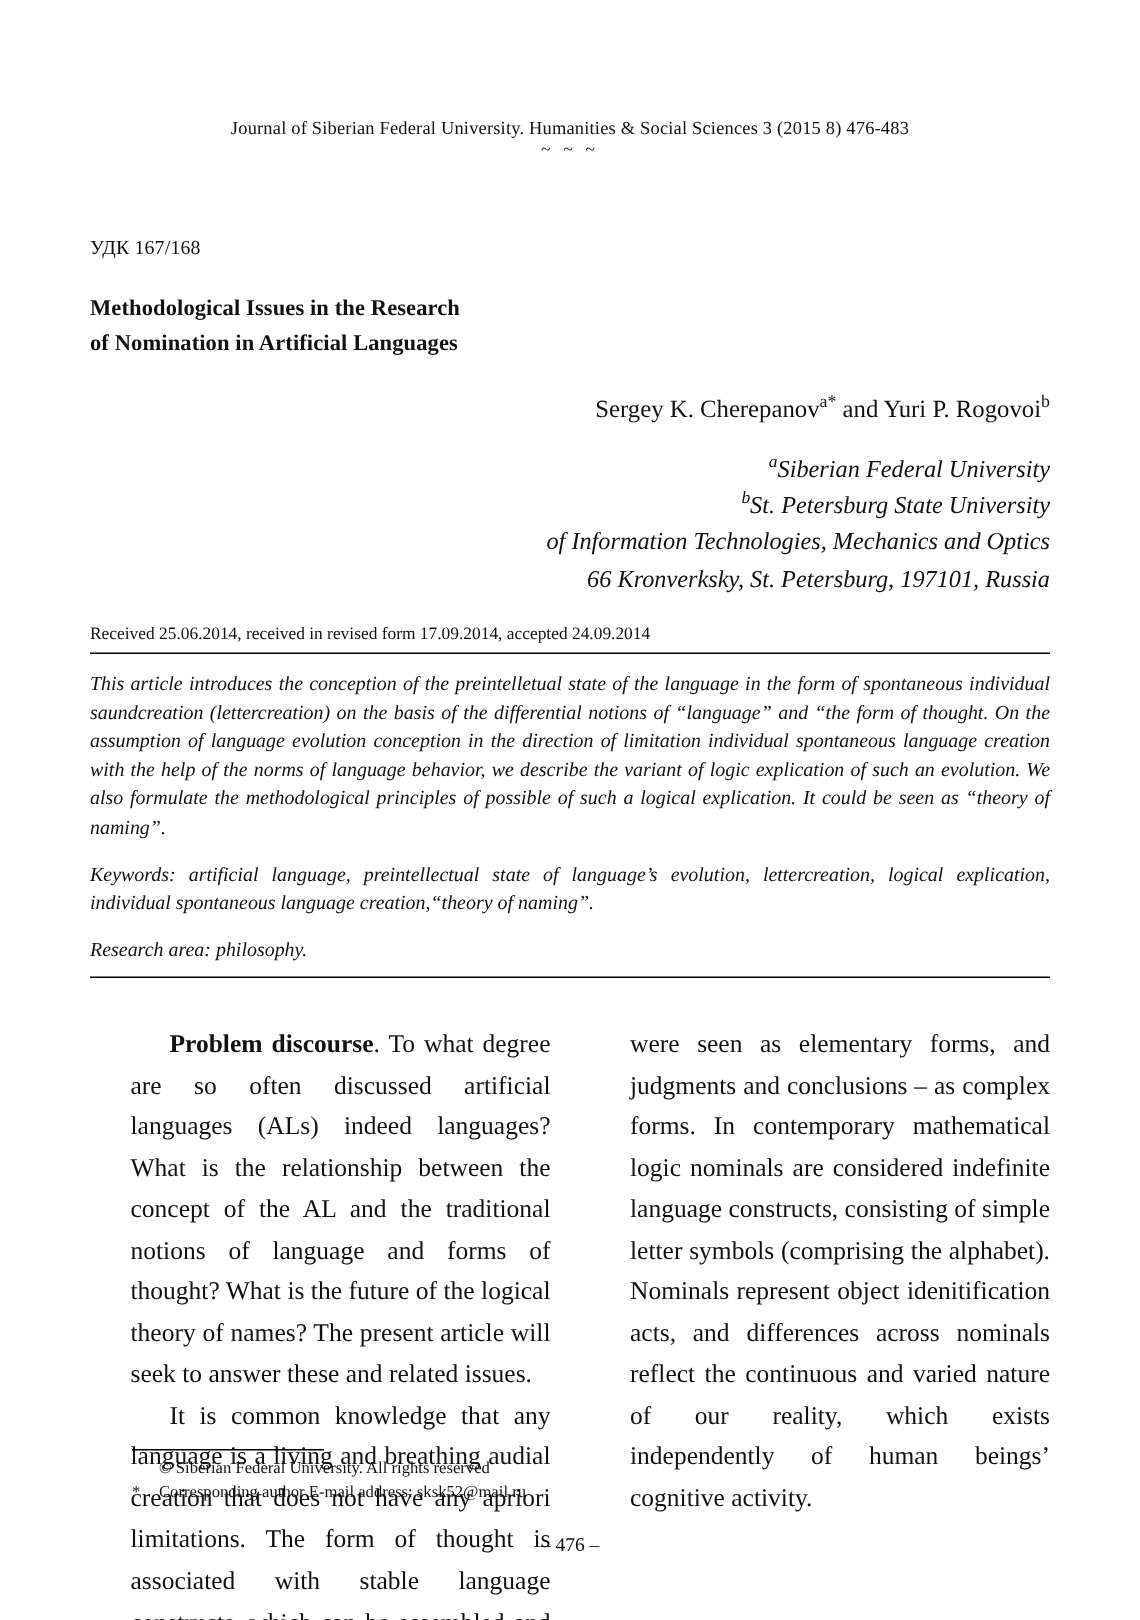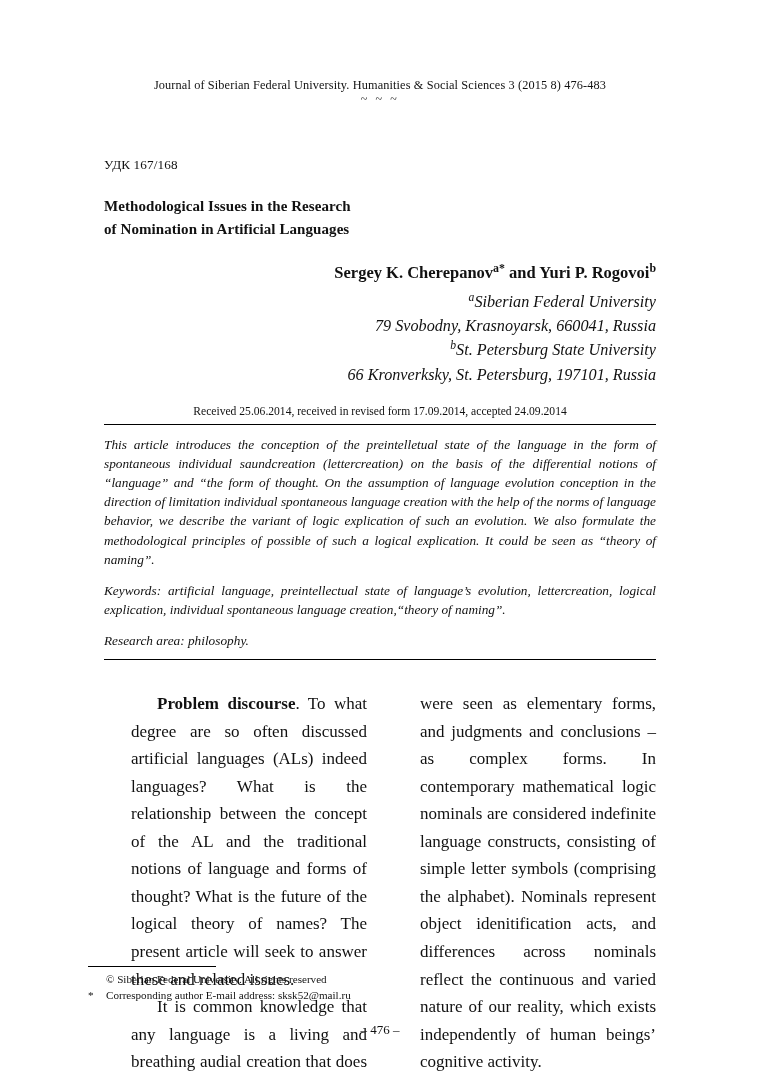--- a/index.html
+++ b/index.html
@@ -12,21 +12,21 @@
     height: 1080px;
     font-family: "Liberation Serif", serif;
     color: #111111;
     position: relative;
     overflow: hidden;
   }
   .page {
     width: 760px;
     height: 1080px;
     box-sizing: border-box;
-    padding: 0 104px;
+    padding: 0 60px;
     position: relative;
   }
 
   
   .journal-head {
     text-align: center;
     font-size: 12.3px;
     letter-spacing: 0.01em;
     padding-top: 78px;
     line-height: 1.25;
@@ -54,36 +54,35 @@
     line-height: 1.5;
     letter-spacing: 0.005em;
   }
   .title .line { display: block; }
 
   
   .authors {
     margin-top: 22px;
     text-align: right;
     font-size: 16.5px;
-    font-weight: bold;
+    font-weight: normal;
     line-height: 1.35;
   }
   .affil {
     text-align: right;
     font-size: 16.2px;
     font-style: italic;
     line-height: 1.5;
-    margin-top: 5px;
+    margin-top: 16px;
   }
   .affil div { white-space: nowrap; }
   sup { font-size: 0.72em; vertical-align: super; line-height: 0; }
 
   
   .received {
-    text-align: center;
     font-size: 11.6px;
     margin-top: 18px;
     margin-bottom: 6px;
   }
   .rule {
     border: none;
     border-top: 1px solid #000;
     margin: 0;
     height: 0;
   }
@@ -168,22 +167,22 @@
 
   <div class="title">
     <span class="line">Methodological Issues in the Research</span>
     <span class="line">of Nomination in Artificial Languages</span>
   </div>
 
   <div class="authors"><span>Sergey K. Cherepanov</span><sup>a</sup><sup>*</sup><span> and </span><span>Yuri P. Rogovoi</span><sup>b</sup></div>
 
   <div class="affil">
     <div><sup>a</sup><span>Siberian Federal University</span></div>
-    <div><span>79 Svobodny, Krasnoyarsk, 660041, Russia</span></div>
     <div><sup>b</sup><span>St. Petersburg State University</span></div>
+    <div><span>of Information Technologies, Mechanics and Optics</span></div>
     <div><span>66 Kronverksky, St. Petersburg, 197101, Russia</span></div>
   </div>
 
   <div class="received">Received 25.06.2014, received in revised form 17.09.2014, accepted 24.09.2014</div>
   <hr class="rule">
 
   <div class="abstract">This article introduces the conception of the preintelletual state of the language in the form of spontaneous individual saundcreation (lettercreation) on the basis of the differential notions of “language” and “the form of thought. On the assumption of language evolution conception in the direction of limitation individual spontaneous language creation with the help of the norms of language behavior, we describe the variant of logic explication of such an evolution. We also formulate the methodological principles of possible of such a logical explication. It could be seen as “theory of naming”.</div>
   <div class="keywords">Keywords: artificial language, preintellectual state of language’s evolution, lettercreation, logical explication, individual spontaneous language creation,“theory of naming”.</div>
   <div class="research-area">Research area: philosophy.</div>
   <hr class="rule">

